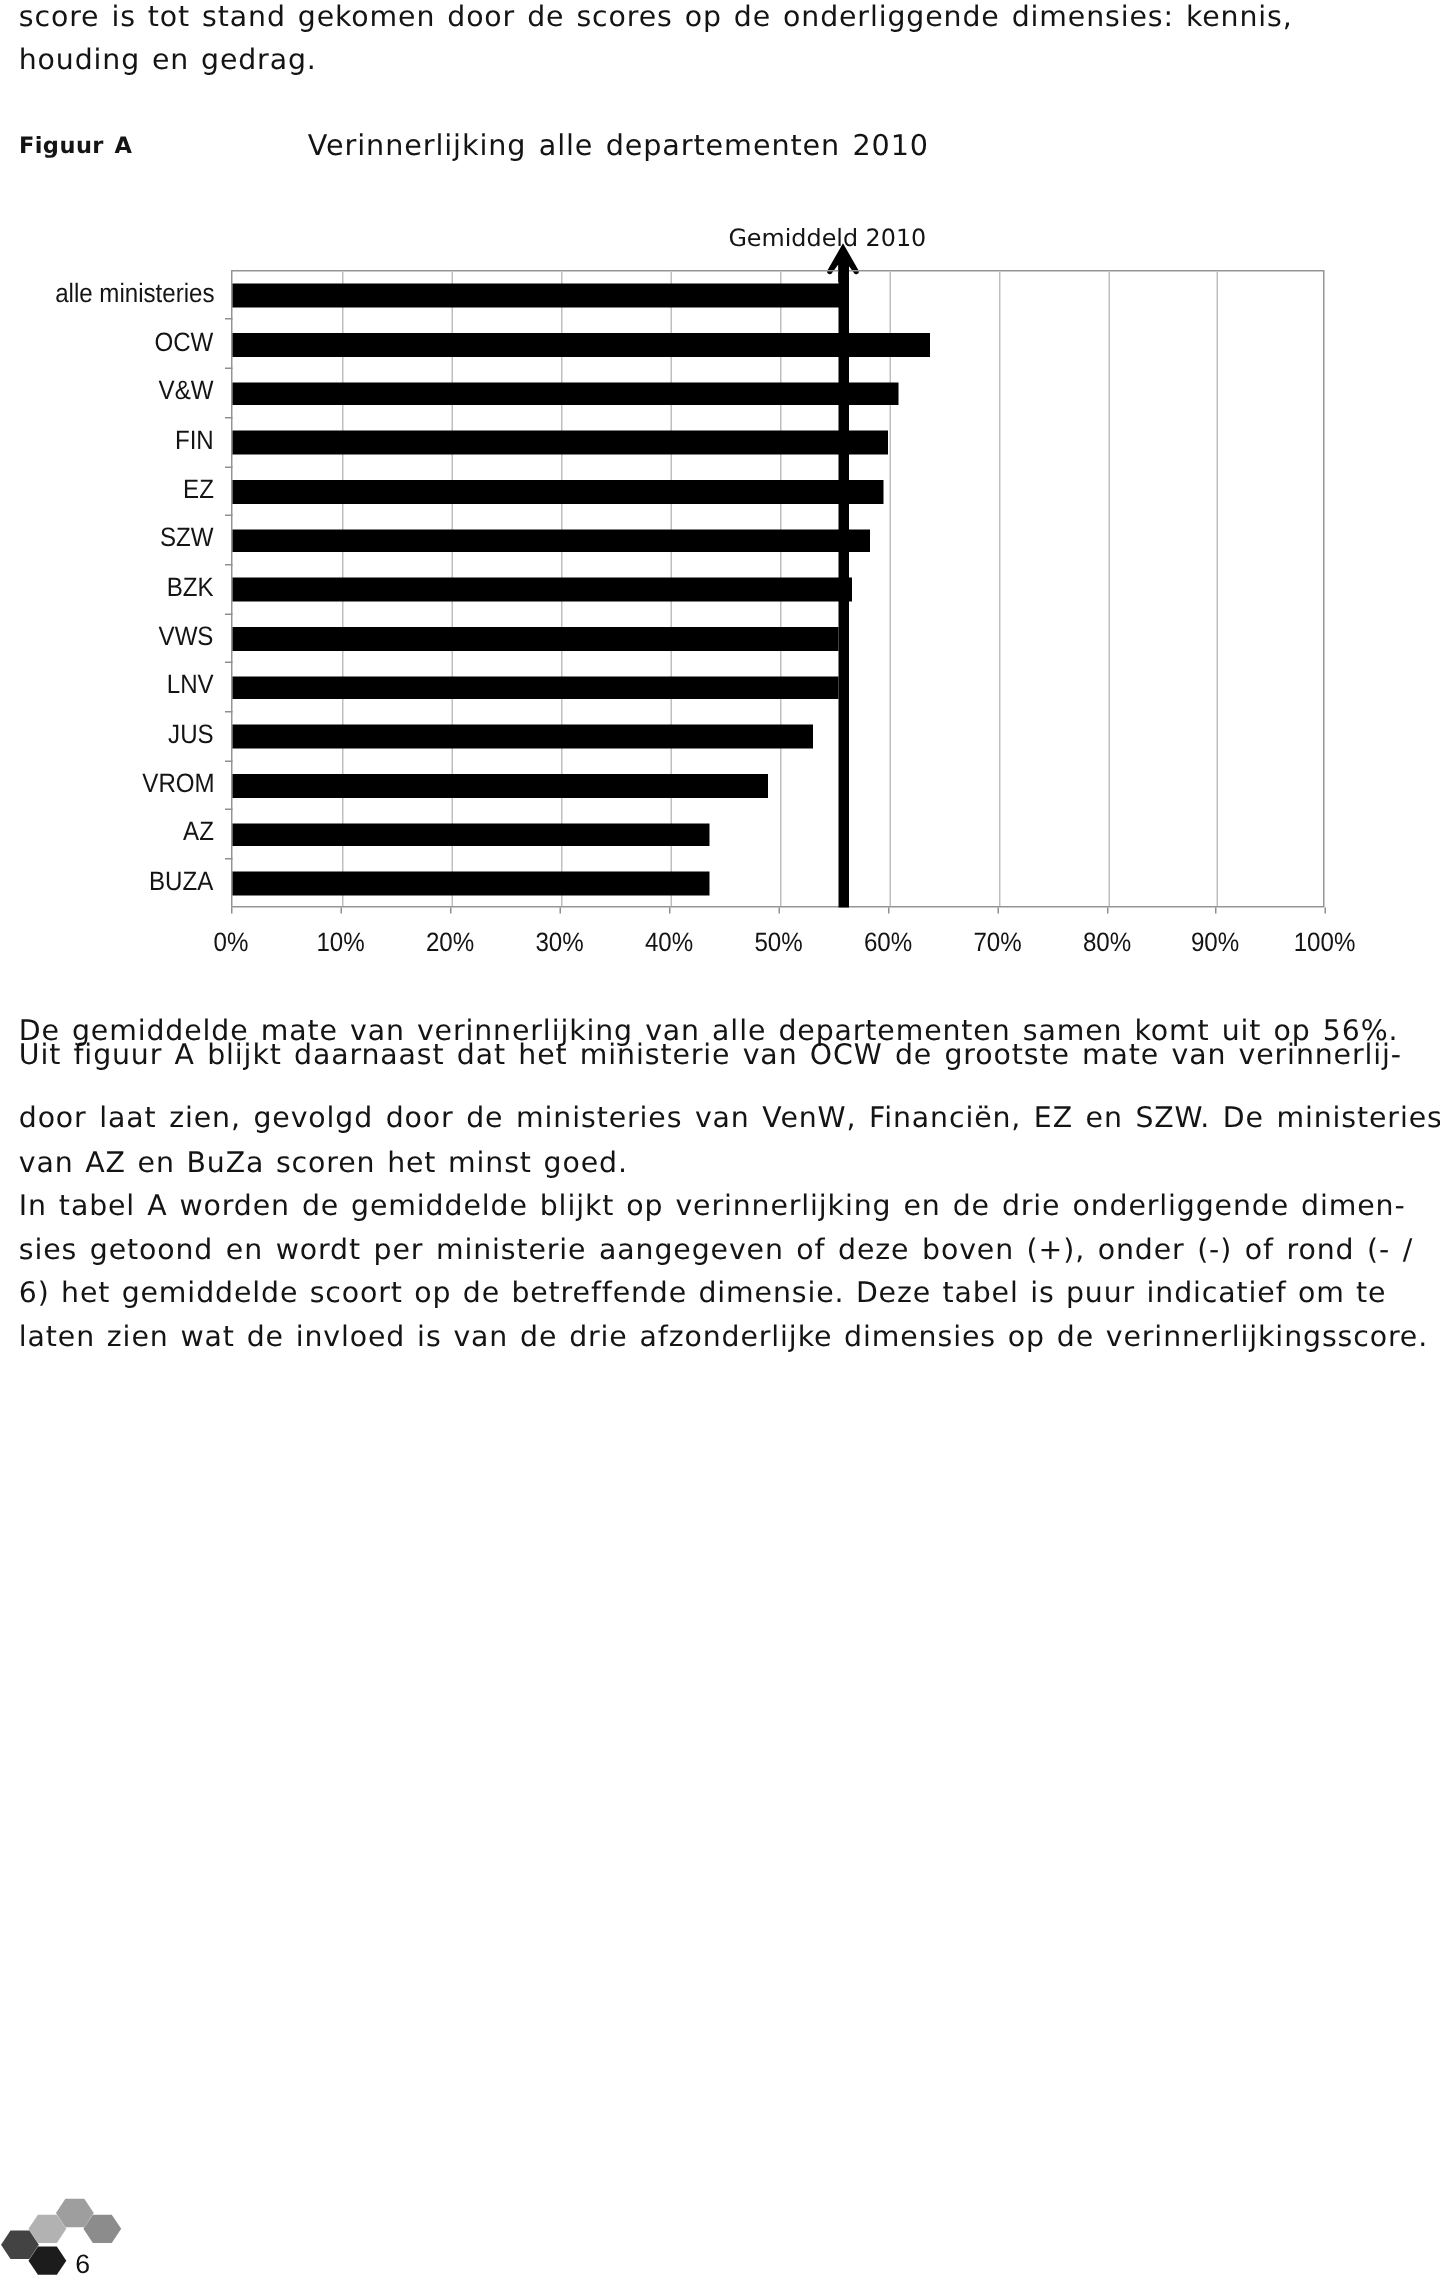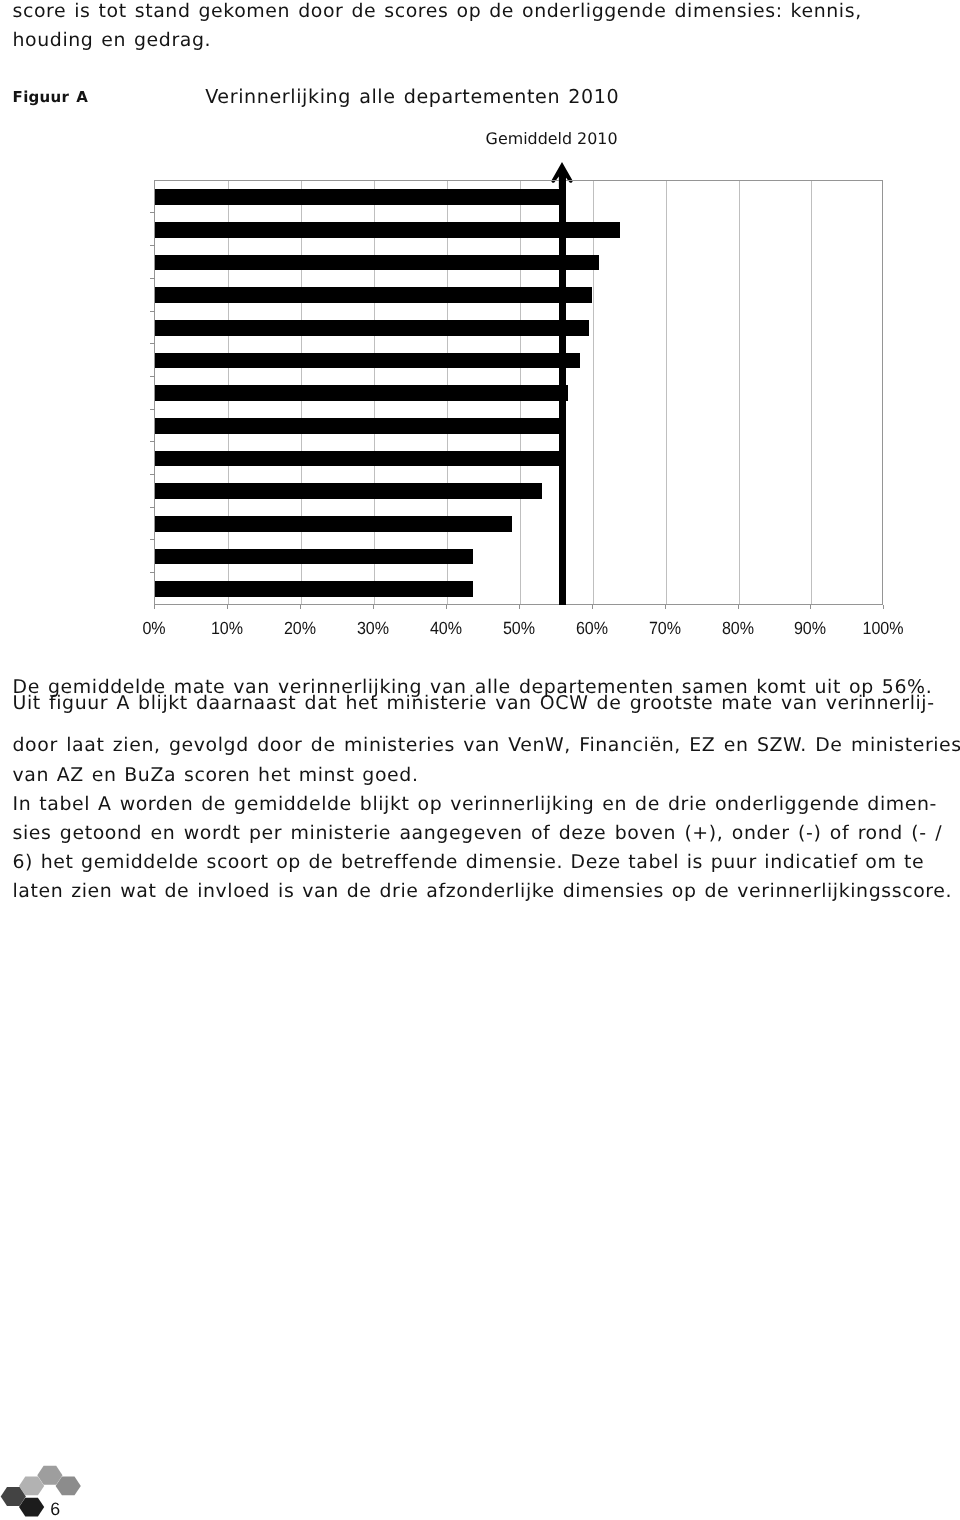--- a/index.html
+++ b/index.html
@@ -29,21 +29,21 @@
   .catlabel{position:absolute;right:0;text-align:right;white-space:pre;
             font-family:"Liberation Sans",sans-serif;font-size:17.7px;line-height:17.7px;
             transform-origin:100% 100%;transform:scaleX(0.908);}
   #catlabels{position:absolute;left:0;top:179.8px;width:142.6px;height:424.8px;}
   #xticks{position:absolute;left:154.2px;top:604.8px;width:729.2px;}
   .xtick{position:absolute;top:0;width:1px;height:4.2px;background:#8f8f8f;}
   .xlabel{position:absolute;text-align:center;white-space:pre;
           font-family:"Liberation Sans",sans-serif;font-size:17.7px;line-height:17.7px;
           transform-origin:50% 100%;transform:scaleX(0.908);}
   #annot{position:absolute;left:0;top:128px;width:960px;}
-  #annot .txt{position:absolute;font-size:15.9px;line-height:15.9px;white-space:pre;transform:translateZ(0);}
+  #annot .txt{position:absolute;font-size:15.9px;line-height:15.9px;white-space:pre;transform:translateZ(0);margin-top:20px;}
   #refline{position:absolute;background:#000;}
 
   
   #footer{left:0;top:1440px;width:300px;height:80px;}
   #logo{position:absolute;left:0;top:0;}
   #pagenum{position:absolute;left:50.2px;top:60.7px;font-size:17.8px;line-height:17.8px;
            font-family:"Liberation Sans",sans-serif;color:#111;transform:translateZ(0);}
 </style>
 </head>
 <body>
@@ -64,20 +64,35 @@
 <div class="abs" id="figlabel">Figuur A</div>
 <div class="abs" id="figtitle">Verinnerlijking alle departementen 2010</div>
 
 <div class="abs" id="chart">
   <div id="annot">
     <div class="txt" id="annot-text" style="left: 485.6px; top: 3.1px;">Gemiddeld 2010</div>
     <svg id="arrowhead" width="32" height="28" style="position: absolute; left: 545.75px; top: 32px;" viewBox="0 0 32 28">
         <path d="M16 2.1 L26.4 20.3 A1.75 1.75 0 0 1 23.1 21.7 L19.15 16.4 L19.15 28 L12.85 28 L12.85 16.4 L8.9 21.7 A1.75 1.75 0 0 1 5.6 20.3 Z" fill="#000"></path>
       </svg>
   </div>
+  <div id="catlabels">
+      <div class="catlabel" style="top: 7.03846px;">alle ministeries</div>
+      <div class="catlabel" style="top: 39.7154px;">OCW</div>
+      <div class="catlabel" style="top: 72.3923px;">V&amp;W</div>
+      <div class="catlabel" style="top: 105.069px;">FIN</div>
+      <div class="catlabel" style="top: 137.746px;">EZ</div>
+      <div class="catlabel" style="top: 170.423px;">SZW</div>
+      <div class="catlabel" style="top: 203.1px;">BZK</div>
+      <div class="catlabel" style="top: 235.777px;">VWS</div>
+      <div class="catlabel" style="top: 268.454px;">LNV</div>
+      <div class="catlabel" style="top: 301.131px;">JUS</div>
+      <div class="catlabel" style="top: 333.808px;">VROM</div>
+      <div class="catlabel" style="top: 366.485px;">AZ</div>
+      <div class="catlabel" style="top: 399.162px;">BUZA</div>
+    </div>
   <div id="plot">
       <div class="vgrid" style="left: 72.92px;"></div>
       <div class="vgrid" style="left: 145.84px;"></div>
       <div class="vgrid" style="left: 218.76px;"></div>
       <div class="vgrid" style="left: 291.68px;"></div>
       <div class="vgrid" style="left: 364.6px;"></div>
       <div class="vgrid" style="left: 437.52px;"></div>
       <div class="vgrid" style="left: 510.44px;"></div>
       <div class="vgrid" style="left: 583.36px;"></div>
       <div class="vgrid" style="left: 656.28px;"></div>

